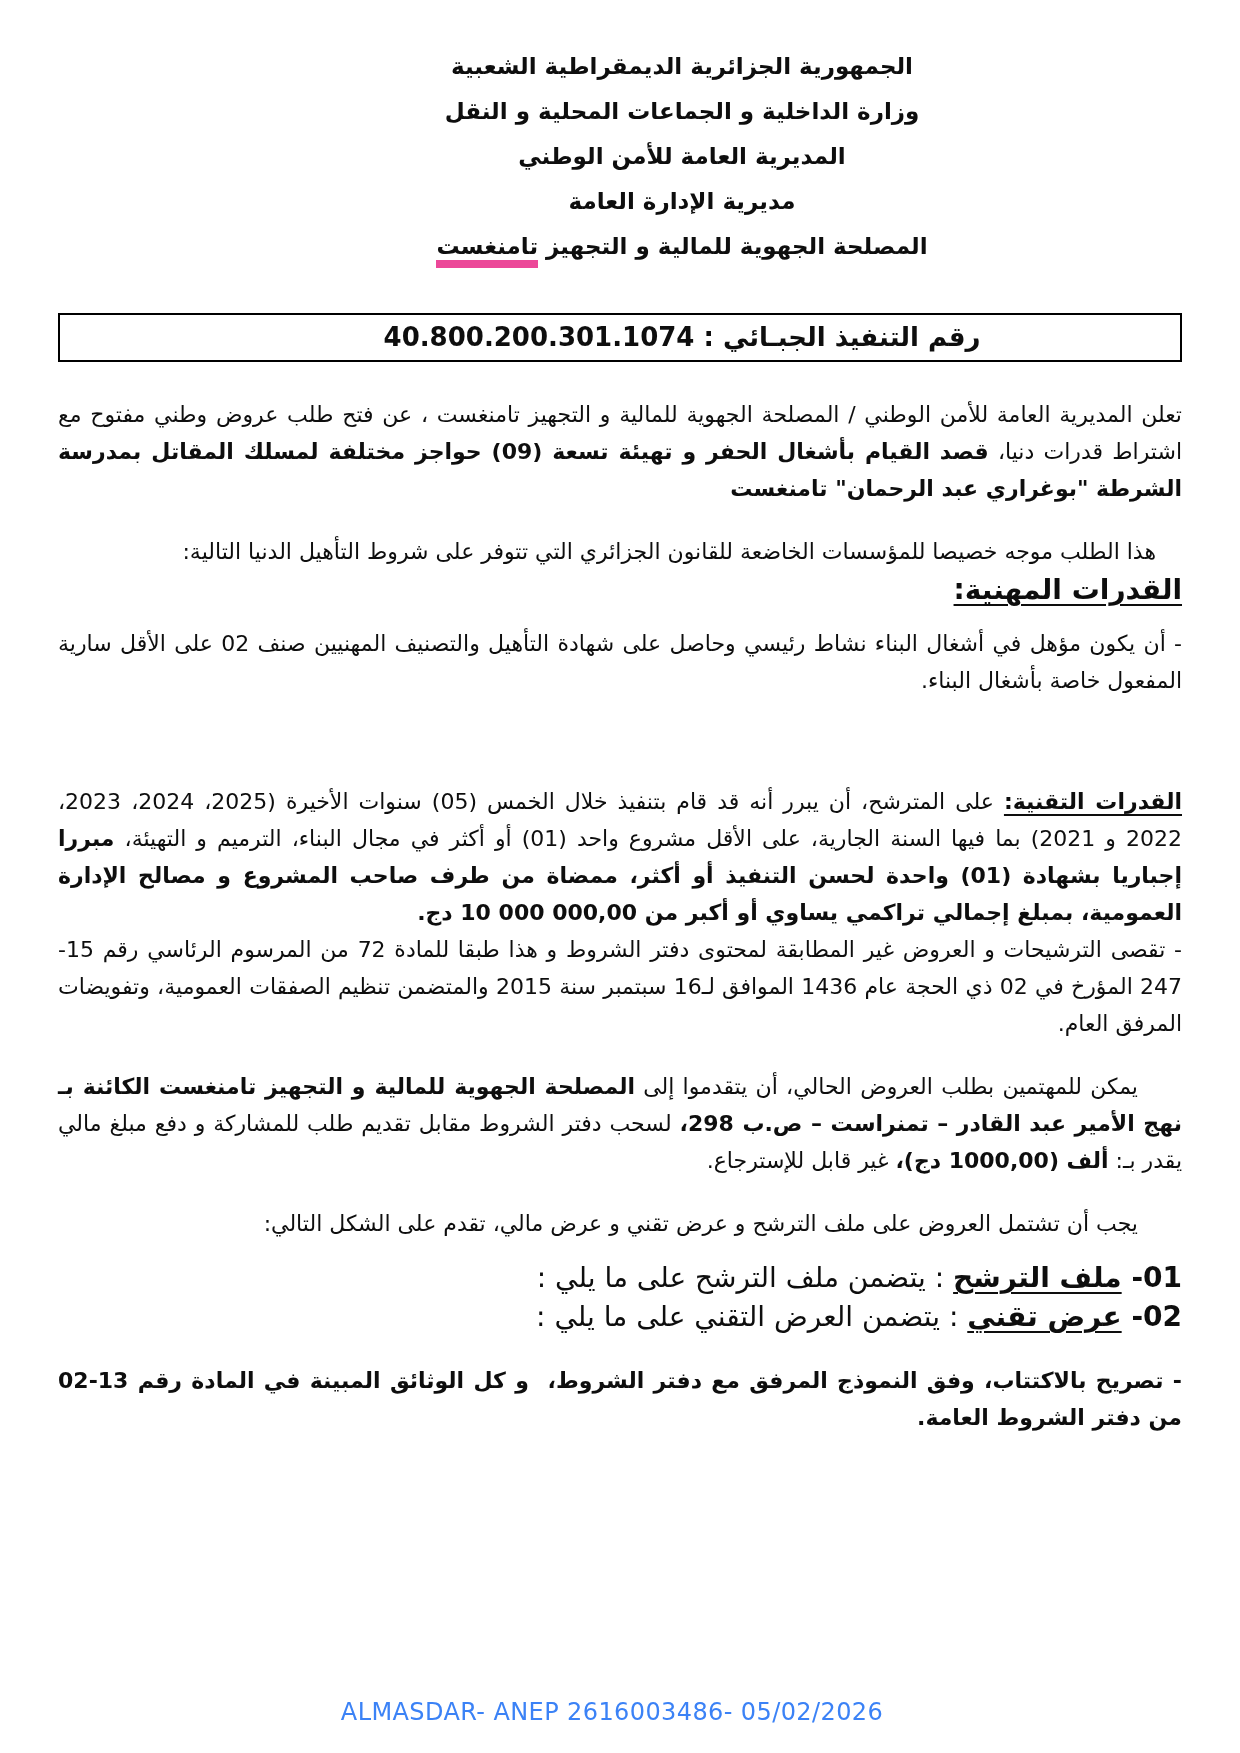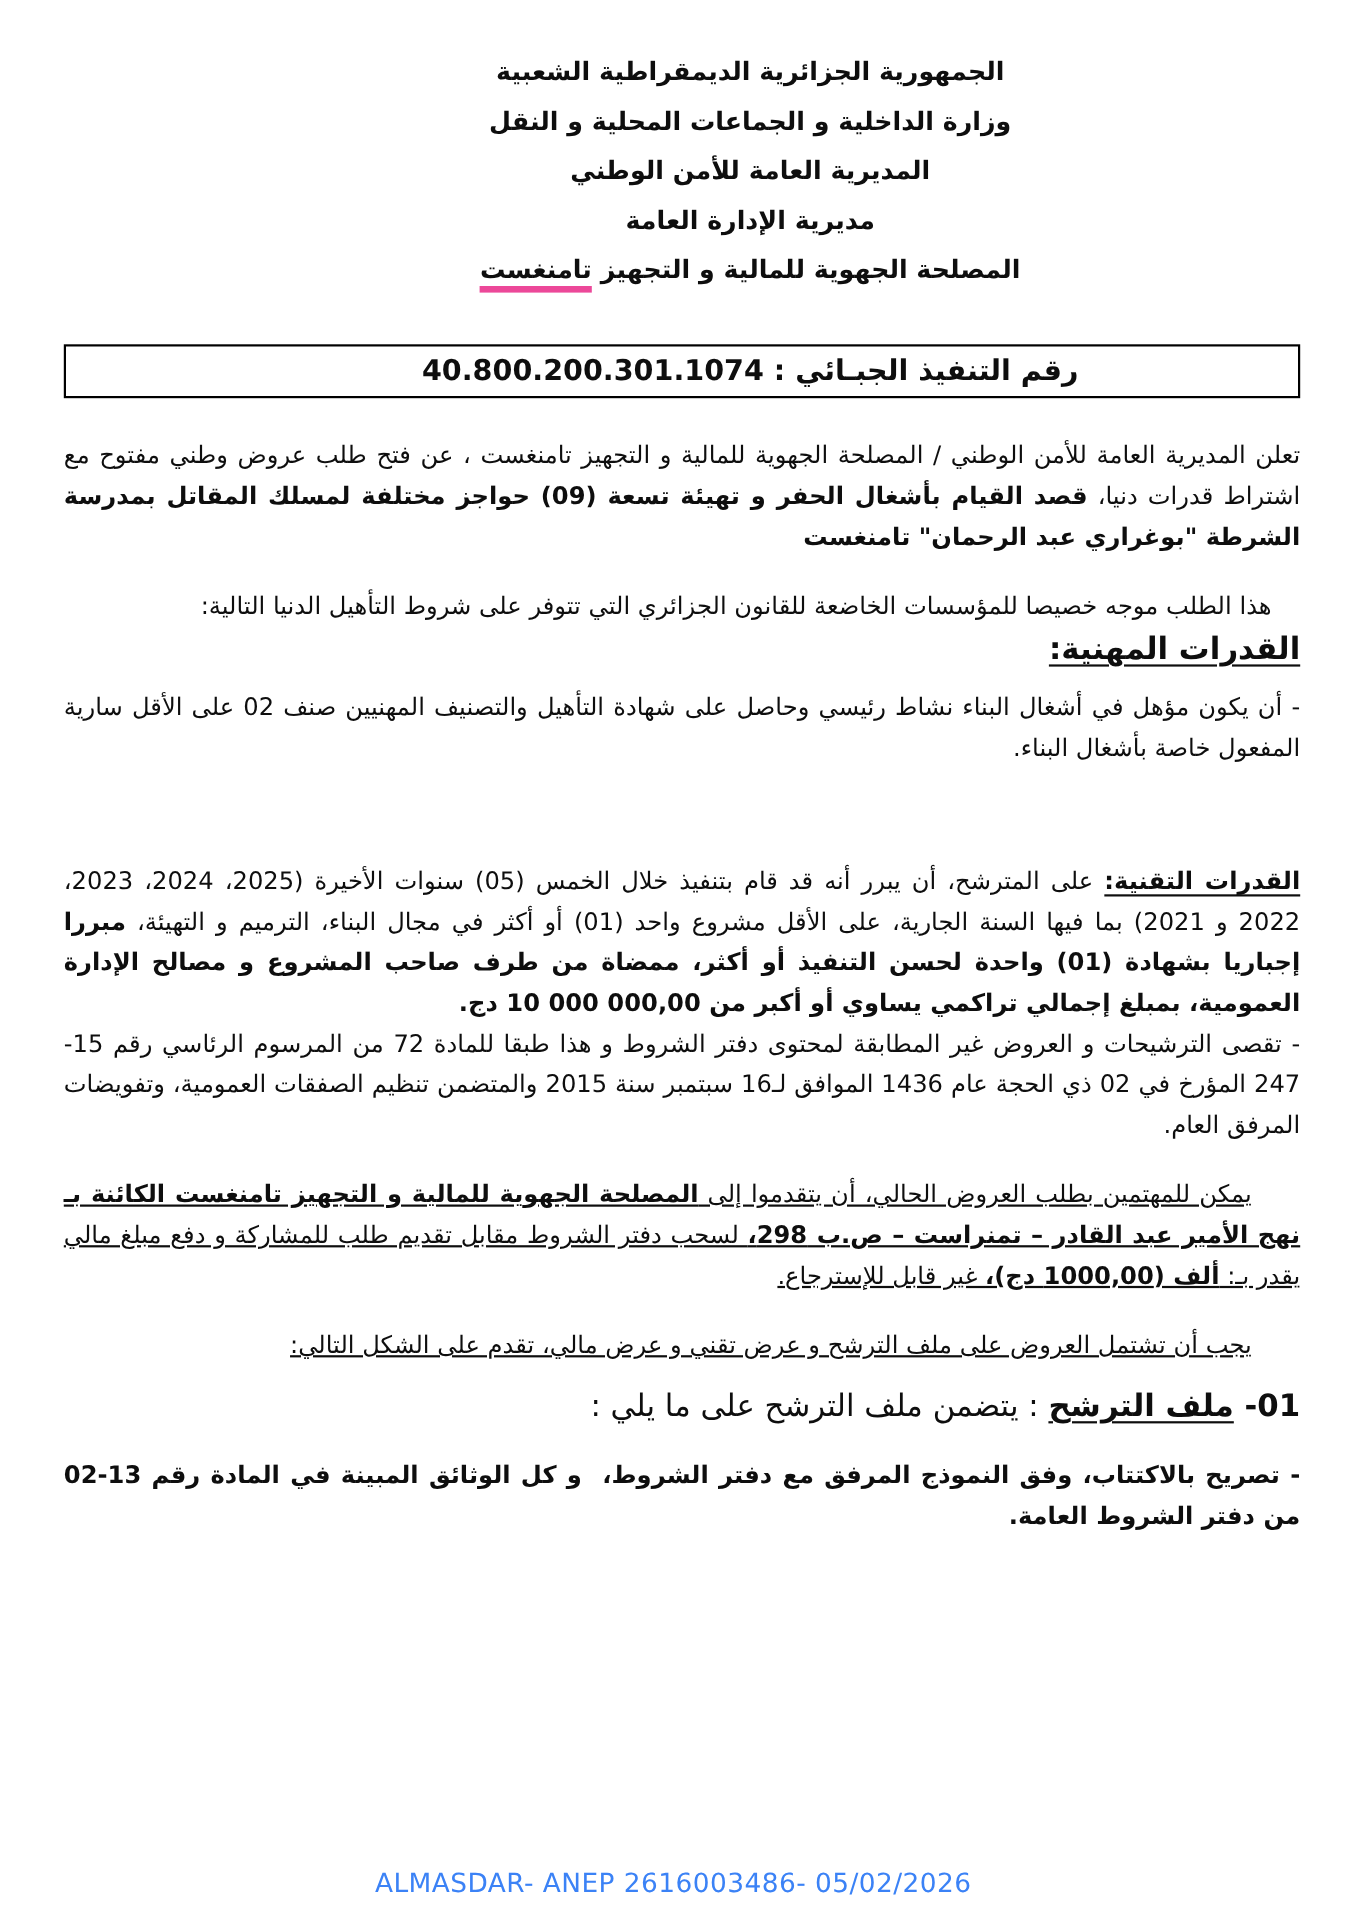--- a/index.html
+++ b/index.html
@@ -10,21 +10,21 @@
     background:#ffffff; color:#0e0e0e;
     direction:rtl;
     padding:44px 58px 28px 58px;
     display:flex; flex-direction:column;
   }
   .header {
     text-align:center; font-weight:bold;
     font-size:23px; line-height:45px;
     transform:translateX(62px); 
   }
-  .u2 { border-bottom:6px solid #ec4899; padding-bottom:1px; }
+  .u2 { border-bottom:8px solid #ec4899; padding-bottom:1px; }
   .tax-box {
     margin-top:44px;
     border:2px solid #000;
     padding:6px 10px 7px 10px;
     text-align:center;
     font-weight:bold; font-size:26px; line-height:32px;
   }
   .tax-box .inner { display:inline-block; transform:translateX(62px); }
   .title {
     margin-top:16px; text-align:center;
@@ -39,21 +39,21 @@
   .mt-block   { margin-top:84px; }
   .mt-mid     { margin-top:26px; }
   .b { font-weight:bold; }
   .hu {
     font-weight:bold;
     text-decoration:underline;
     text-decoration-thickness:2px;
     text-underline-offset:5px;
   }
   .indent-sm { text-indent:26px; }
-  .indent-md { text-indent:44px;text-decoration:underline; }
+  .indent-md { text-indent:44px; }
   .line-right { font-size:28px; line-height:39px; text-align:right; }
   .bullets { margin-top:20px; }
   .bullet { font-weight:bold; }
   .footer {
     margin-top:auto;
     direction:ltr; text-align:center;
     font-size:24px; line-height:26px; color:#3b82f6;
     letter-spacing:0.4px;
     transform:translateX(-8px);
   }
@@ -86,18 +86,19 @@
 
   <p class="para">- تقصى الترشيحات و العروض غير المطابقة لمحتوى دفتر الشروط و هذا طبقا للمادة 72 من المرسوم الرئاسي رقم 15-247 المؤرخ في 02 ذي الحجة عام 1436 الموافق لـ16 سبتمبر سنة 2015 والمتضمن تنظيم الصفقات العمومية، وتفويضات المرفق العام.</p>
 
   <p class="para mt-mid indent-md"><span>يمكن للمهتمين بطلب العروض الحالي، أن يتقدموا  إلى </span><span class="b">المصلحة الجهوية للمالية و التجهيز تامنغست الكائنة بـ نهج الأمير عبد القادر – تمنراست – ص.ب 298،</span><span> لسحب دفتر الشروط مقابل تقديم طلب للمشاركة و دفع مبلغ مالي يقدر بـ: </span><span class="b">ألف (1000,00 دج)،</span><span> غير قابل للإسترجاع.</span></p>
 
   <p class="para mt-mid indent-md">يجب أن تشتمل العروض على ملف الترشح و عرض تقني و عرض مالي، تقدم على الشكل التالي:</p>
 
   <div class="line-right mt-small"><span class="b">01- </span><span class="hu">ملف الترشح</span><span> : يتضمن ملف الترشح على ما يلي :</span></div>
 
 
+  <div class="line-right"><span class="b">02- </span><span class="hu">عرض تقني</span><span> : يتضمن العرض التقني على ما يلي :</span></div>
 
   <p class="para mt-mid b">- تصريح بالاكتتاب، وفق النموذج المرفق مع دفتر الشروط،&nbsp; و كل الوثائق المبينة في المادة رقم 13-02 من دفتر الشروط العامة.</p>
 
   <div class="footer">ALMASDAR- ANEP 2616003486- 05/02/2026</div>
 
 </div>
 
 </body></html>

